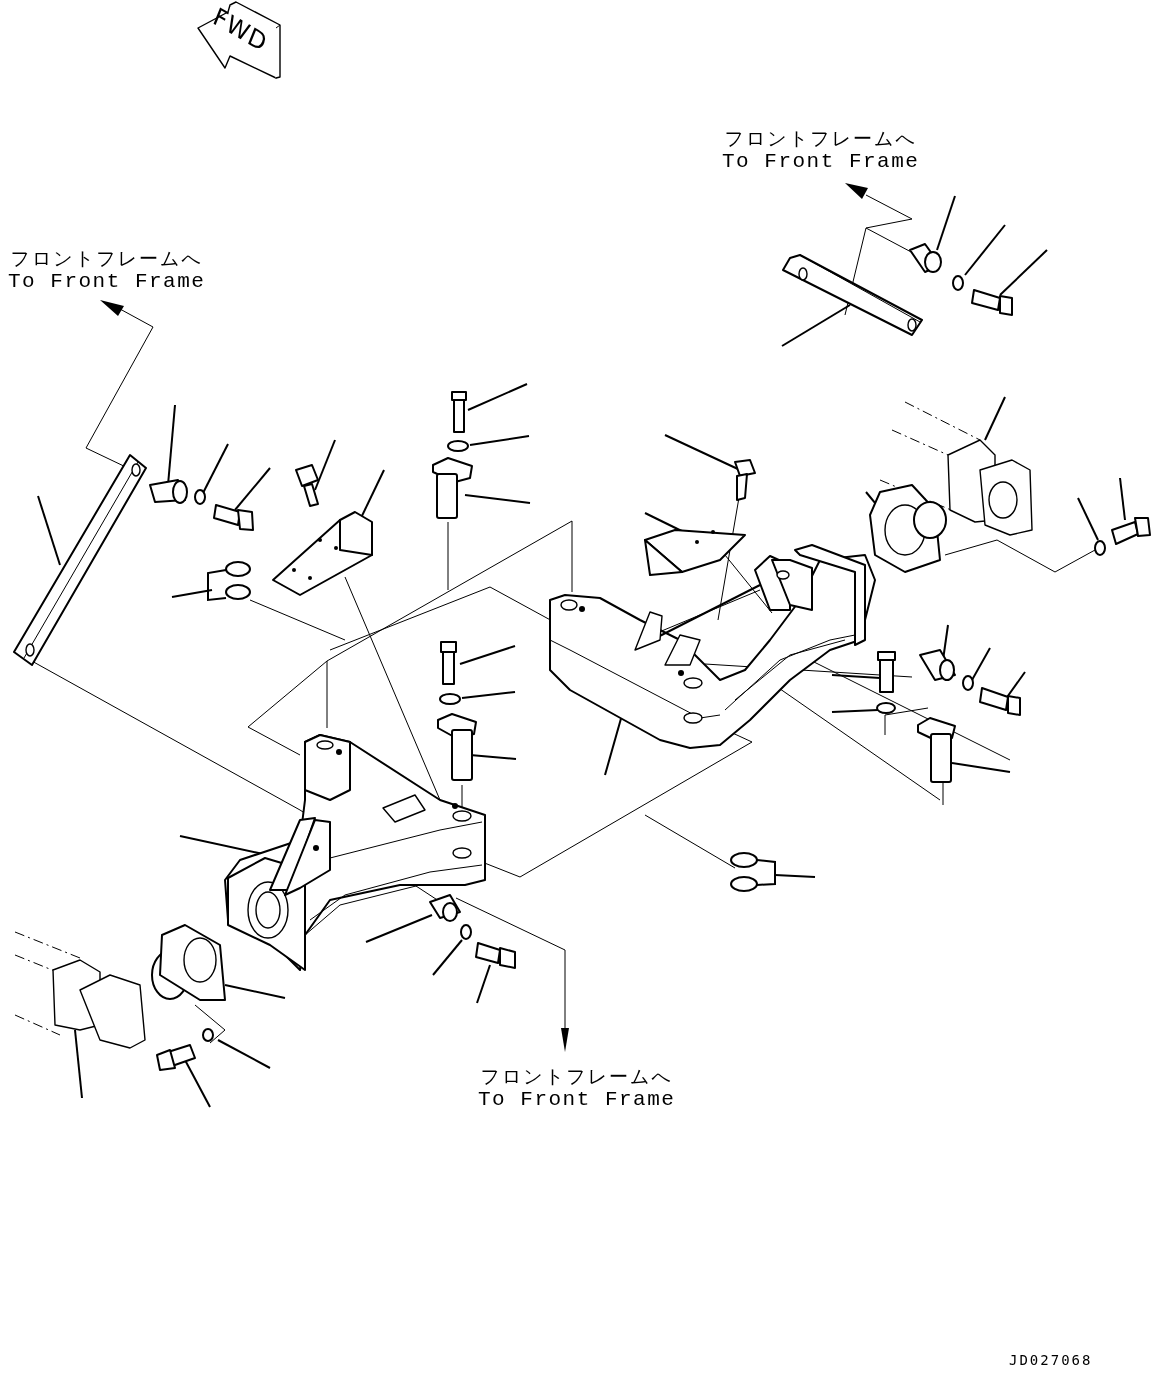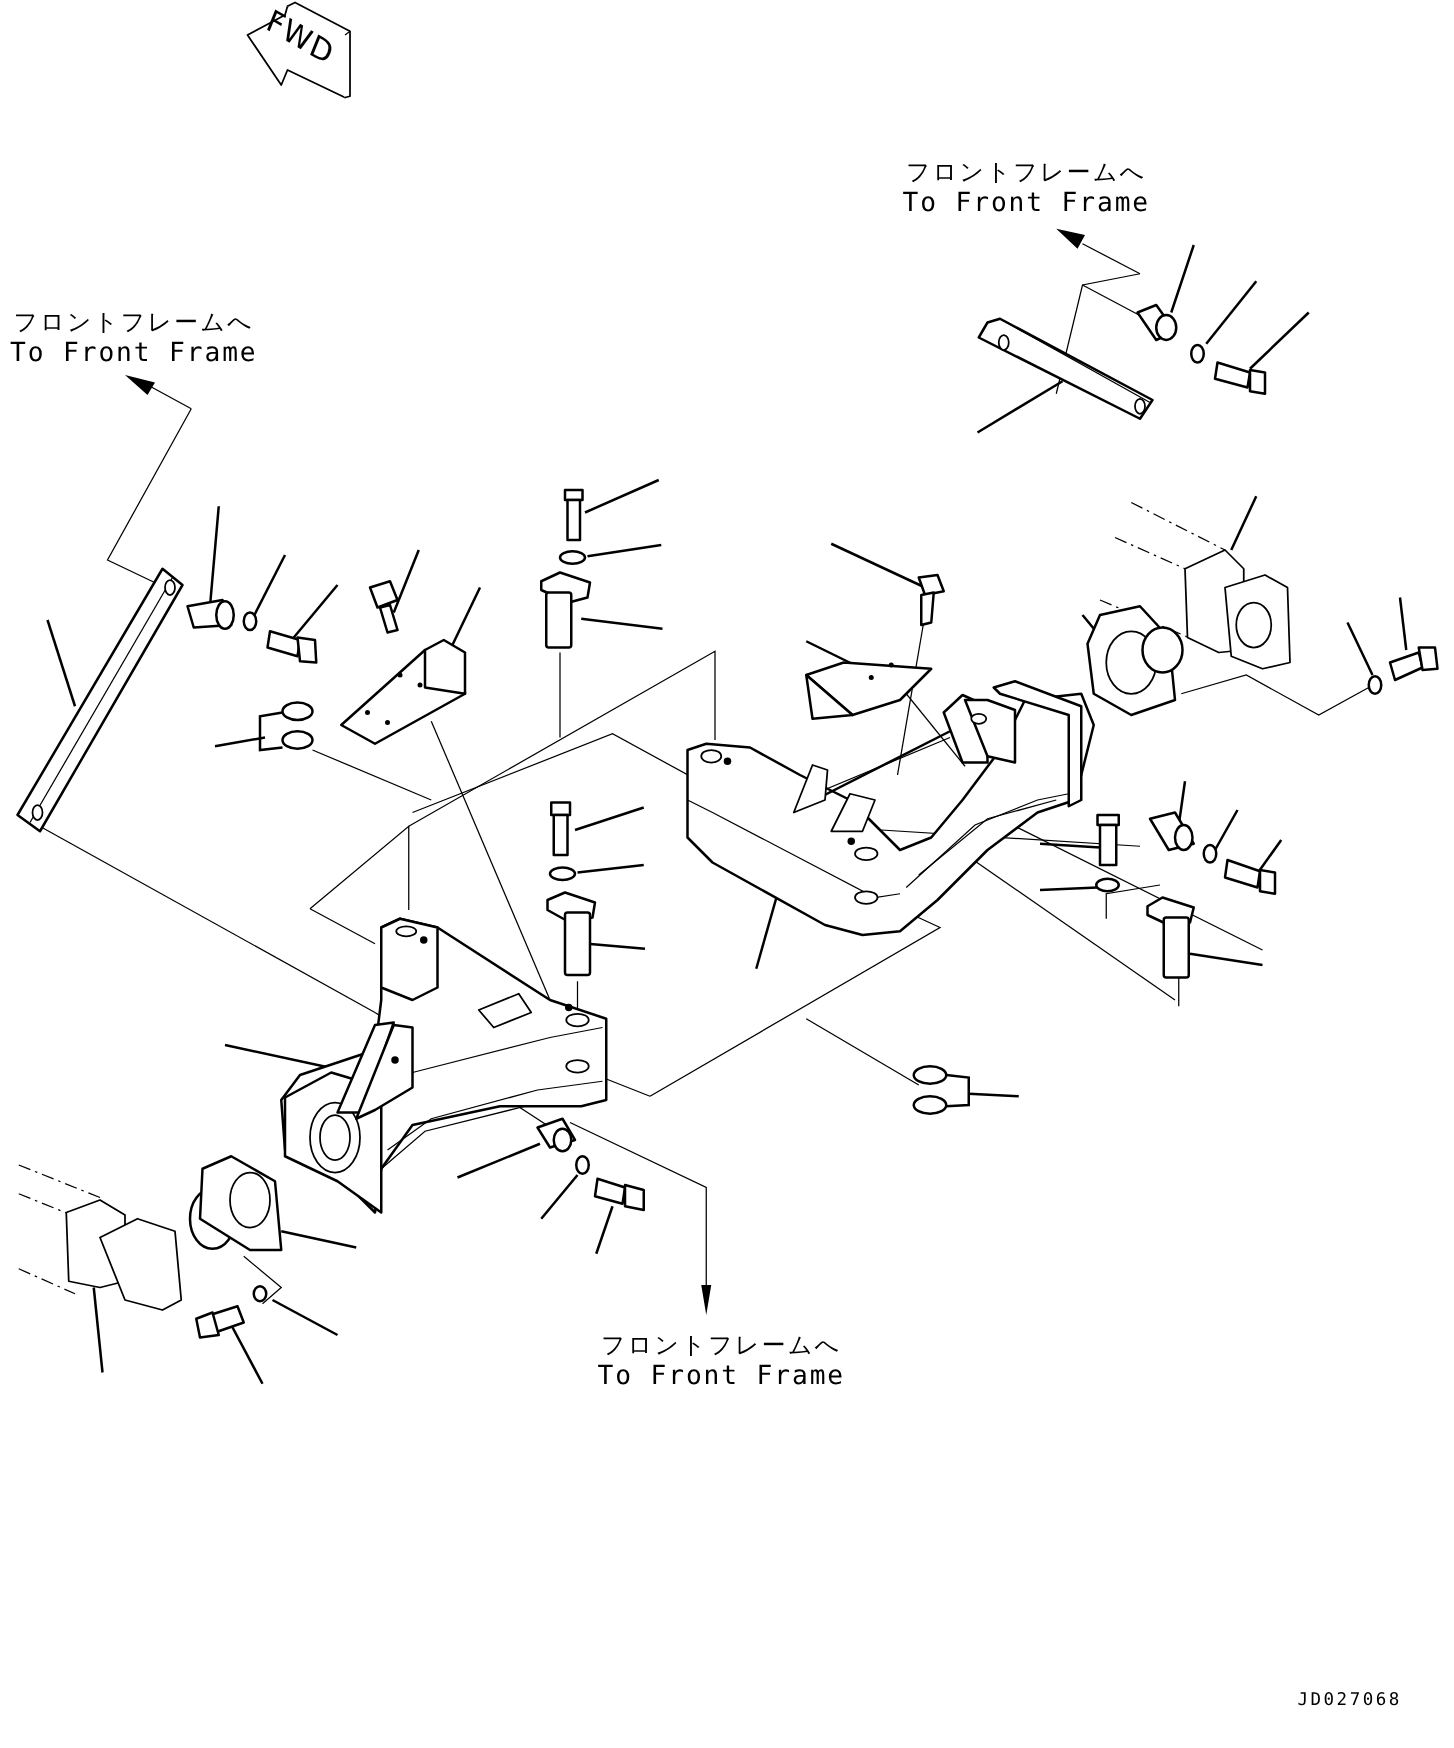--- a/index.html
+++ b/index.html
@@ -8,25 +8,25 @@
   svg.drawing { position: absolute; left: 0; top: 0; width: 1163px; height: 1398px; }
   .ln { stroke: #000; stroke-width: 1; fill: none; }
   .th { stroke: #000; stroke-width: 2; fill: none; }
   .pt { stroke: #000; stroke-width: 2; fill: #fff; stroke-linejoin: round; }
   .pt1 { stroke: #000; stroke-width: 1.4; fill: #fff; stroke-linejoin: round; }
   .dash { stroke: #000; stroke-width: 1; fill: none; stroke-dasharray: 10 4 2 4; }
   .dot { fill: #000; }
   .callout { position: absolute; font-size: 20px; line-height: 24px; letter-spacing: 1px;
              white-space: nowrap; font-family: "DejaVu Sans Mono", monospace; }
   .callout .jp { display: block; font-size: 19px; letter-spacing: 2px; text-align: center; }
-  .callout .en { display: block; font-size: 21px; letter-spacing: 1.5px; }
+  .callout .en { display: block; font-size: 21px; letter-spacing: 1.5px; font-family: Liberation Mono, monospace; }
   .fwd-label { position: absolute; left: 206px; top: 18px; width: 70px; height: 50px;
                transform: rotate(22deg) skewY(8deg); font-family: "DejaVu Sans", sans-serif;
                font-size: 24px; letter-spacing: 1px; }
-  .drawing-id { position: absolute; left: 1038px; top: 1352px; font-size: 14px; letter-spacing: 2px;
+  .drawing-id { position: absolute; left: 1009px; top: 1352px; font-size: 14px; letter-spacing: 2px;
                 font-family: "DejaVu Sans Mono", monospace; }
 </style>
 </head>
 <body>
 
 <svg class="drawing" viewBox="0 0 1163 1398" xmlns="http://www.w3.org/2000/svg">
 
   <g>
     <polygon class="pt1" points="198,28 228,12 230,5 276,28 276,78 230,56 225,68"></polygon>
     <polyline class="pt1" points="230,5 236,2 280,25 280,77 276,78"></polyline>

